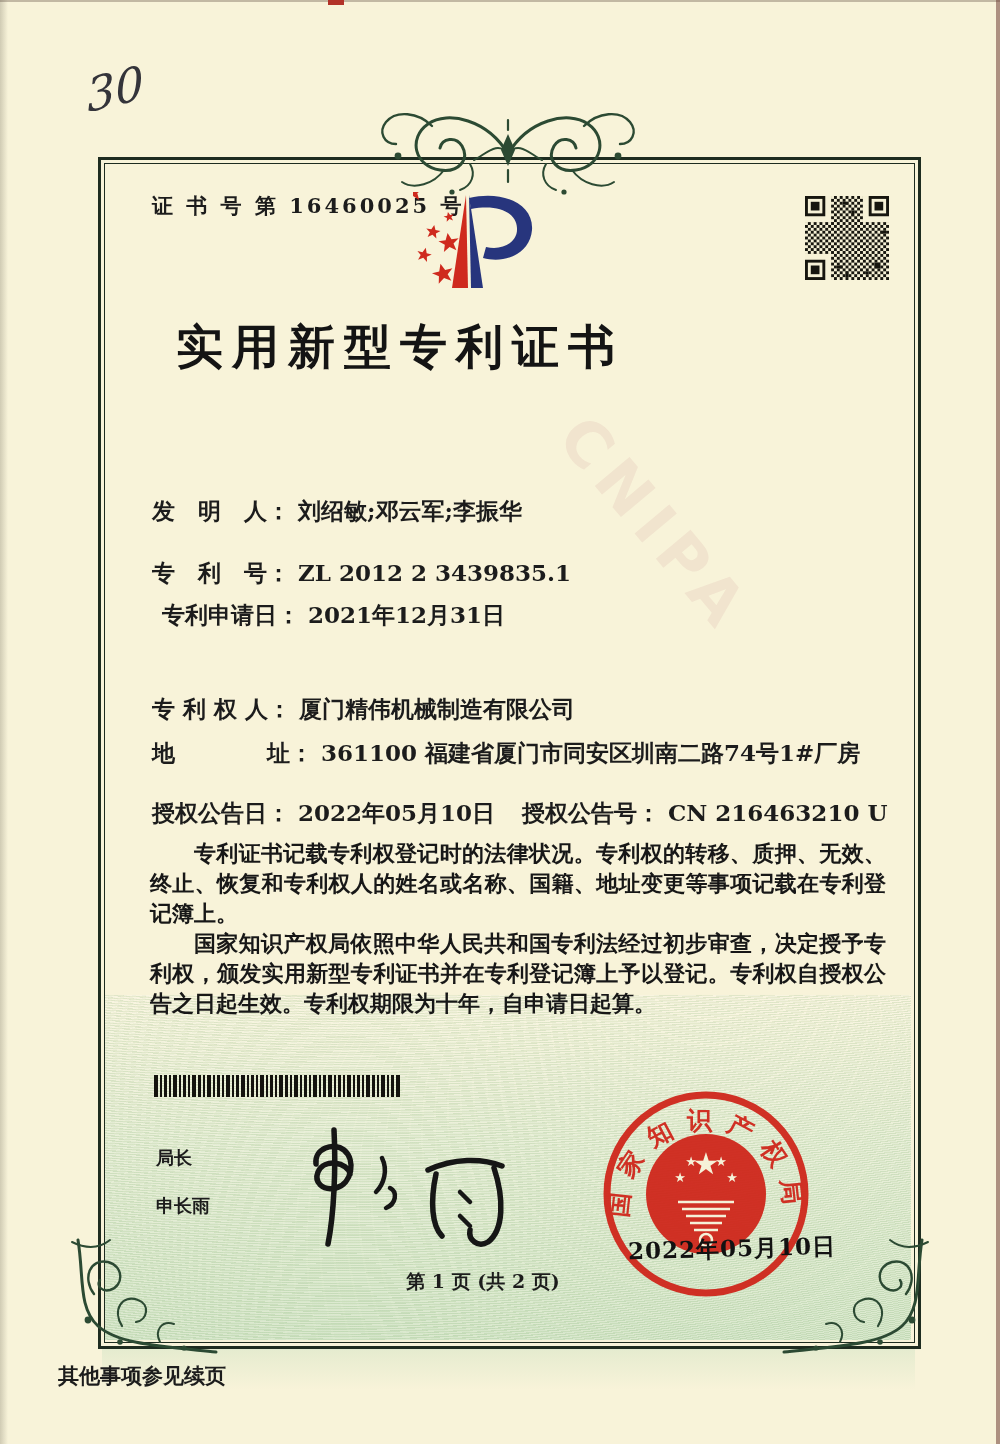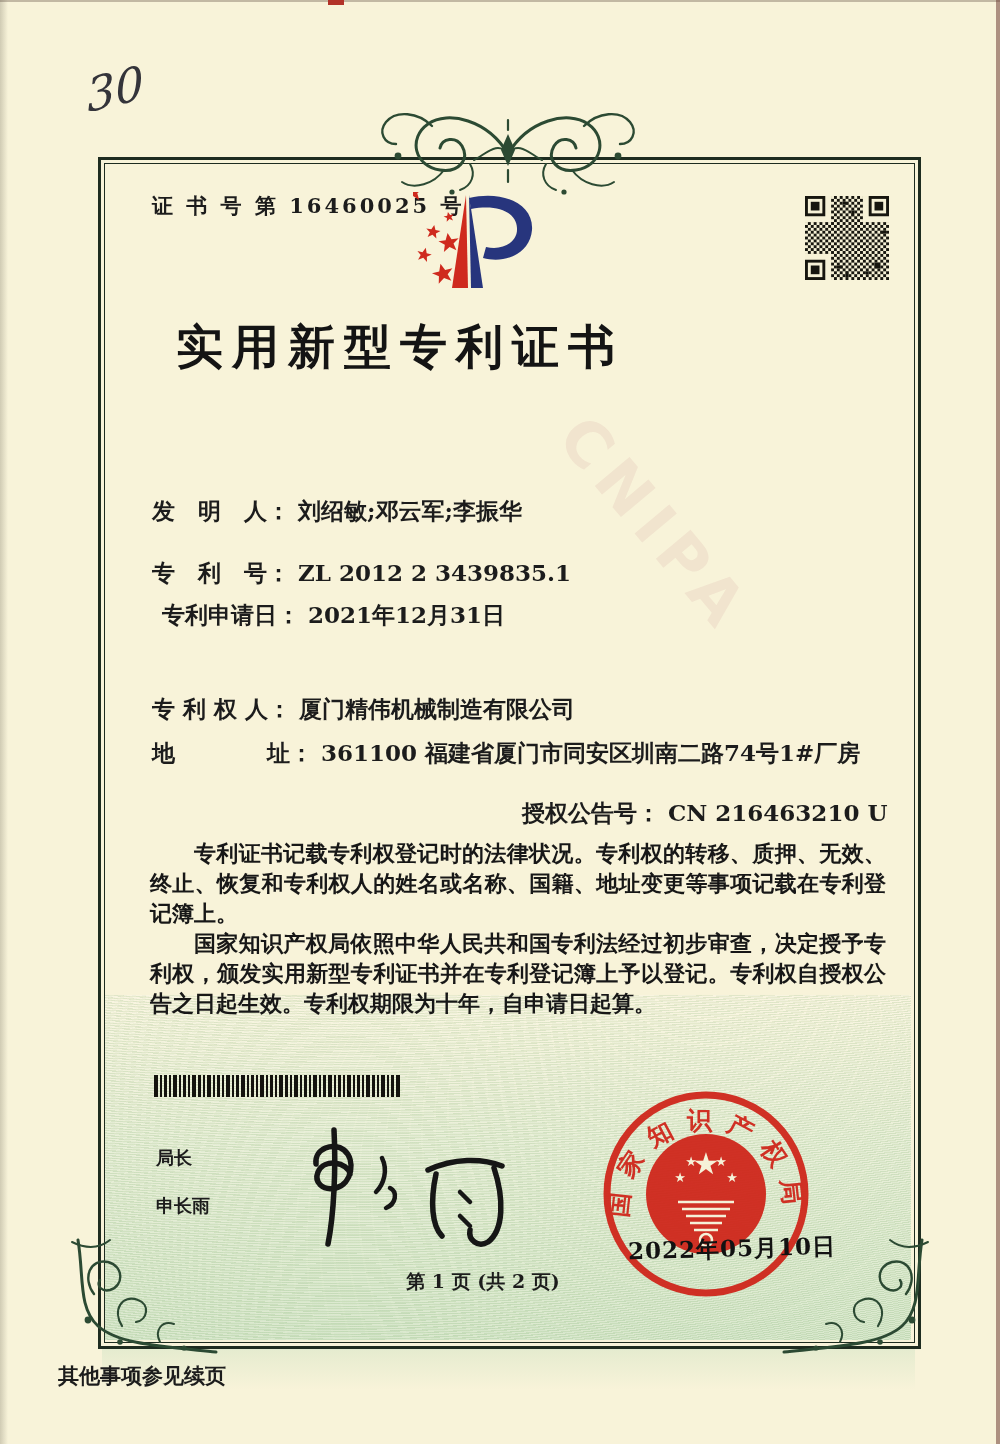--- a/index.html
+++ b/index.html
@@ -195,20 +195,24 @@
     <span class="fvalue">2021年12月31日</span>
   </div>
   <div class="abs frow r5">
     <span class="flabel">专 利 权 人：</span>
     <span class="fvalue">厦门精伟机械制造有限公司</span>
   </div>
   <div class="abs frow r6">
     <span class="flabel">地　　　　址：</span>
     <span class="fvalue">361100 福建省厦门市同安区圳南二路74号1#厂房</span>
   </div>
+  <div class="abs frow r7">
+    <span class="flabel">授权公告日：</span>
+    <span class="fvalue">2022年05月10日</span>
+  </div>
   <div class="abs frow grant-no">
     <span>授权公告号：</span>
     <span class="fvalue">CN 216463210 U</span>
   </div>
 
   <div class="abs body-text">
     <p>专利证书记载专利权登记时的法律状况。专利权的转移、质押、无效、终止、恢复和专利权人的姓名或名称、国籍、地址变更等事项记载在专利登记簿上。</p>
     <p>国家知识产权局依照中华人民共和国专利法经过初步审查，决定授予专利权，颁发实用新型专利证书并在专利登记簿上予以登记。专利权自授权公告之日起生效。专利权期限为十年，自申请日起算。</p>
   </div>
 

